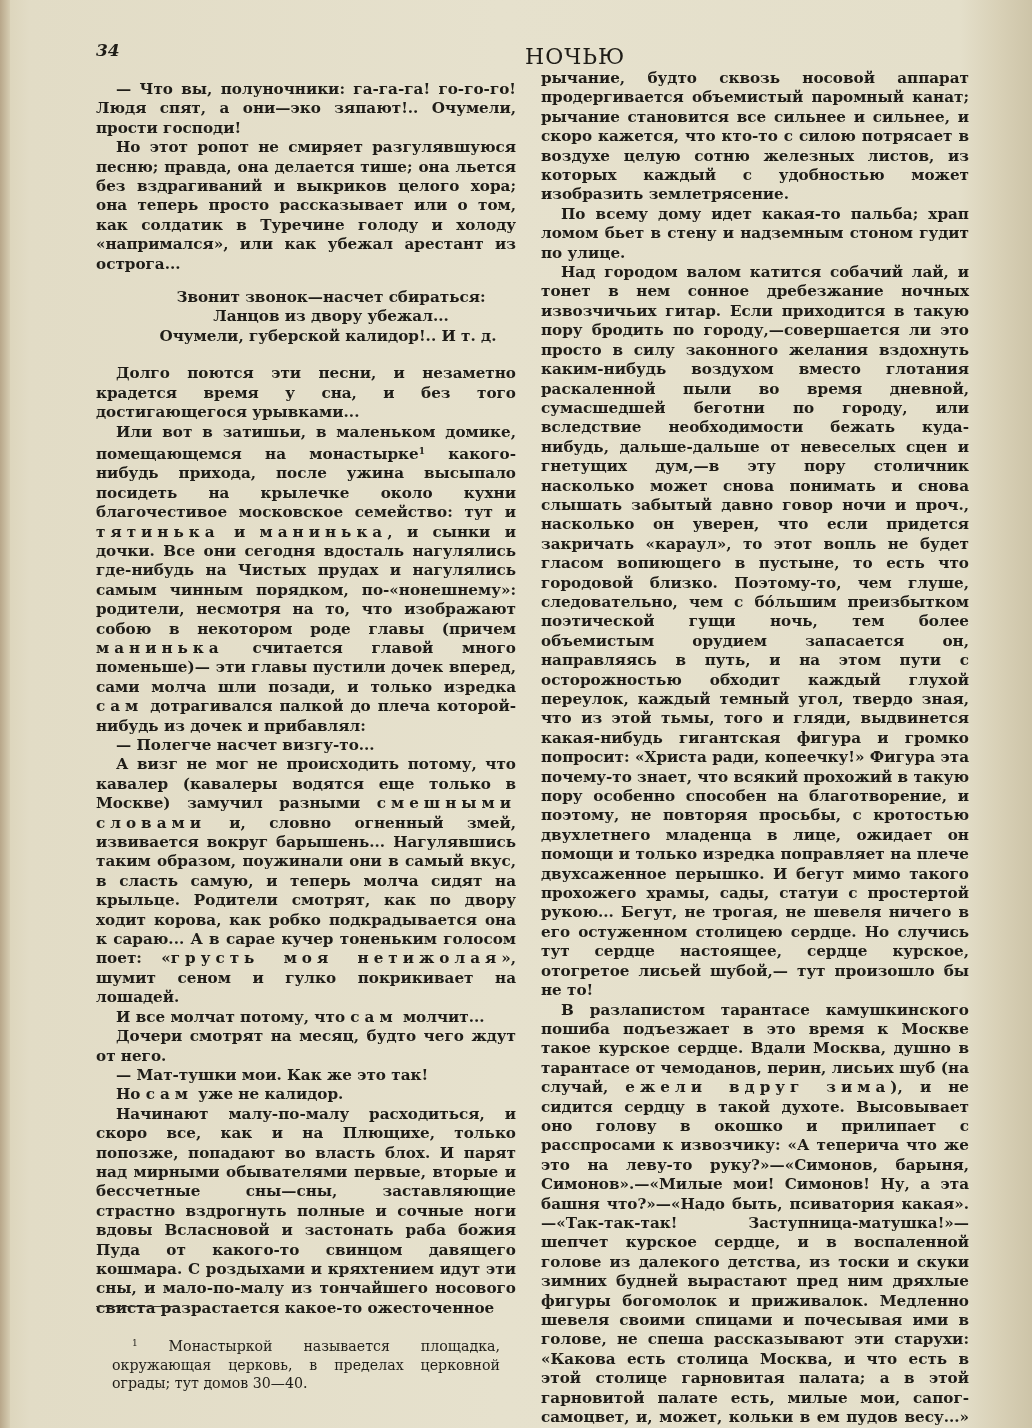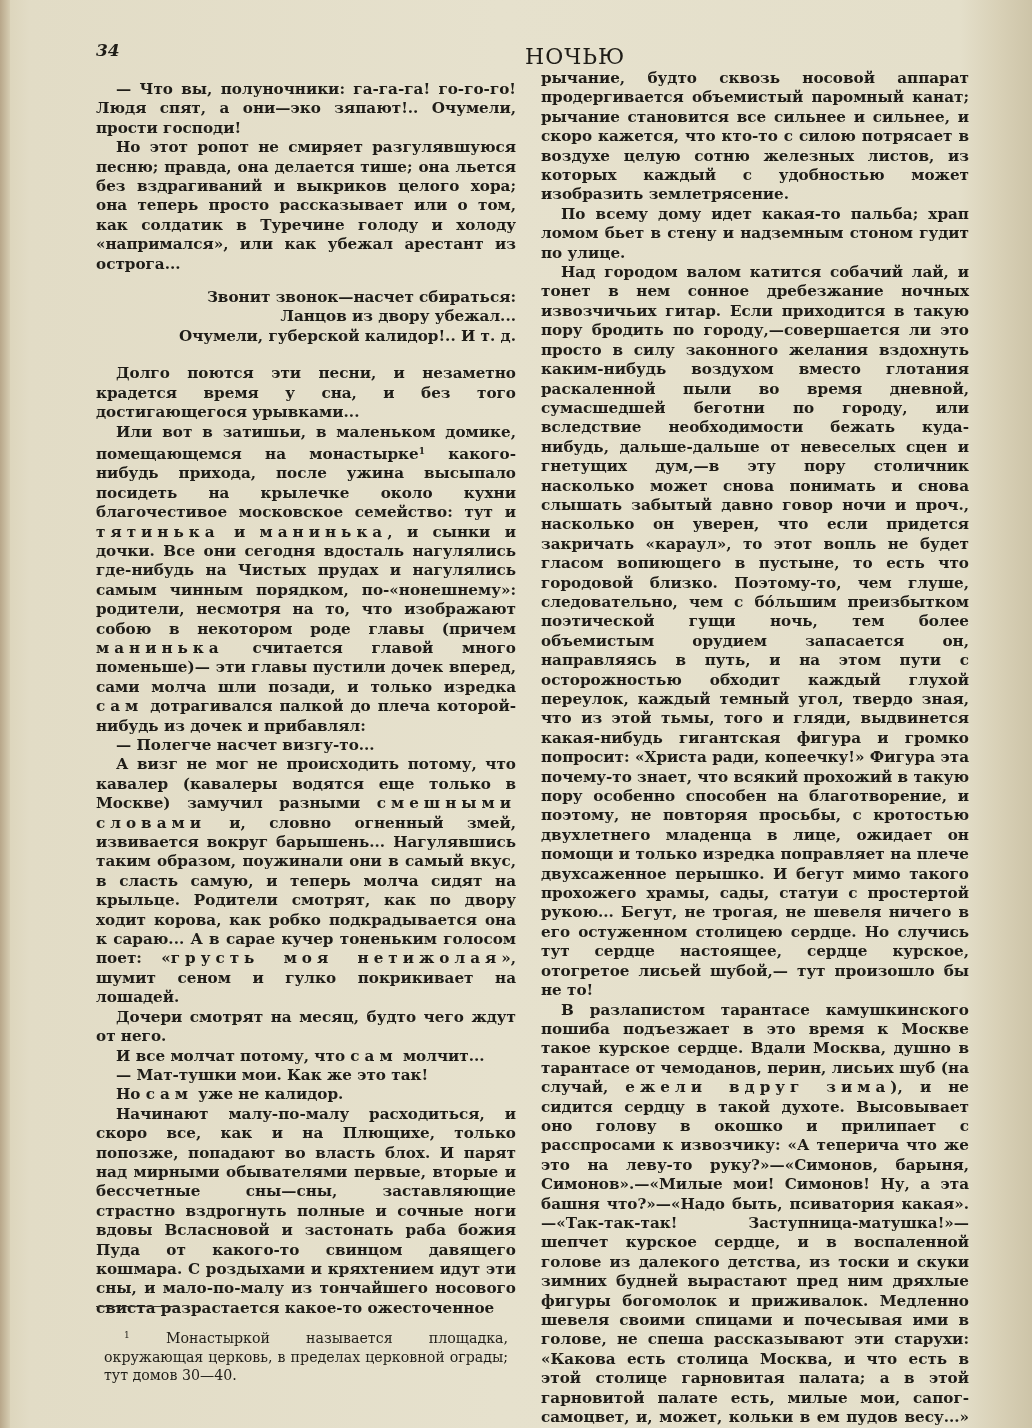--- a/index.html
+++ b/index.html
@@ -26,31 +26,31 @@
       position: absolute; top: 80px;
       font-size: 15.2px; line-height: 19.4px;
       text-align: justify;
       font-weight: bold;
     }
     .col.left { left: 96px; width: 420px; }
     .col.right { left: 541px; width: 428px; top: 69px; }
     .col p { margin: 0; text-indent: 20px; text-align: justify; }
     .col p.noindent { text-indent: 0; }
     .verse { margin: 14px 0 18px 50px; }
-    .verse .v { text-indent: 0; text-align: right; white-space: nowrap; }
+    .verse .v { text-indent: 0; text-align: center; white-space: nowrap; }
     .verse .v.shift { margin-left: -6px; }
     .sp { letter-spacing: 5px; }
     .footnote-rule {
       position: absolute; left: 96px; top: 1306px; width: 82px; height: 1px; background: #3a362c;
     }
     .footnote {
       position: absolute; left: 96px; top: 1318px; width: 420px;
       font-size: 14.2px; line-height: 18.5px; text-align: justify;
     }
-    .footnote p { margin: 8px; text-indent: 20px; }
+    .footnote p { margin: 16px; text-indent: 20px; }
     sup { font-size: 9px; vertical-align: 5px; }
   </style>
 </head>
 <body>
 
 <div class="spine"></div>
 
 <div class="page-number">34</div>
 <div class="running-head">НОЧЬЮ</div>
 
@@ -64,23 +64,23 @@
     <p class="v shift">Очумели, губерской калидор!.. И т. д.</p>
   </div>
 
   <p>Долго поются эти песни, и незаметно крадется время у сна, и без того достигающегося урывками...</p>
   <p><span>Или вот в затишьи, в маленьком домике, помещающемся на монастырке</span><sup>1</sup> <span>какого-нибудь прихода, после ужина высыпало посидеть на крылечке около кухни благочестивое московское семейство: тут и</span> <span class="sp">тятинька</span> <span>и</span> <span class="sp">манинька</span><span>, и сынки и дочки. Все они сегодня вдосталь нагулялись где-нибудь на Чистых прудах и нагулялись самым чинным порядком, по-«нонешнему»: родители, несмотря на то, что изображают собою в некотором роде главы (причем</span> <span class="sp">манинька</span> <span>считается главой много поменьше)— эти главы пустили дочек вперед, сами молча шли позади, и только изредка</span> <span class="sp">сам</span> <span>дотрагивался палкой до плеча которой-нибудь из дочек и прибавлял:</span></p>
 
   <p>— Полегче насчет визгу-то...</p>
 
   <p><span>А визг не мог не происходить потому, что кавалер (кавалеры водятся еще только в Москве) замучил разными</span> <span class="sp">смешными</span> <span class="sp">словами</span> <span>и, словно огненный змей, извивается вокруг барышень... Нагулявшись таким образом, поужинали они в самый вкус, в сласть самую, и теперь молча сидят на крыльце. Родители смотрят, как по двору ходит корова, как робко подкрадывается она к сараю... А в сарае кучер тоненьким голосом поет: «</span><span class="sp">грусть моя нетижолая</span><span>», шумит сеном и гулко покрикивает на лошадей.</span></p>
 
+  <p><span>И все молчат потому, что</span> <span class="sp">сам</span> <span>молчит...</span></p>
+
   <p>Дочери смотрят на месяц, будто чего ждут от него.</p>
-
-  <p><span>И все молчат потому, что</span> <span class="sp">сам</span> <span>молчит...</span></p>
 
 
   <p>— Мат-тушки мои. Как же это так!</p>
 
   <p><span>Но</span> <span class="sp">сам</span> <span>уже не калидор.</span></p>
 
   <p>Начинают малу-по-малу расходиться, и скоро все, как и на Плющихе, только попозже, попадают во власть блох. И парят над мирными обывателями первые, вторые и бессчетные сны—сны, заставляющие страстно вздрогнуть полные и сочные ноги вдовы Всласновой и застонать раба божия Пуда от какого-то свинцом давящего кошмара. С роздыхами и кряхтением идут эти сны, и мало-по-малу из тончайшего носового свиста разрастается какое-то ожесточенное</p>
 </div>
 
 <div class="col right">

